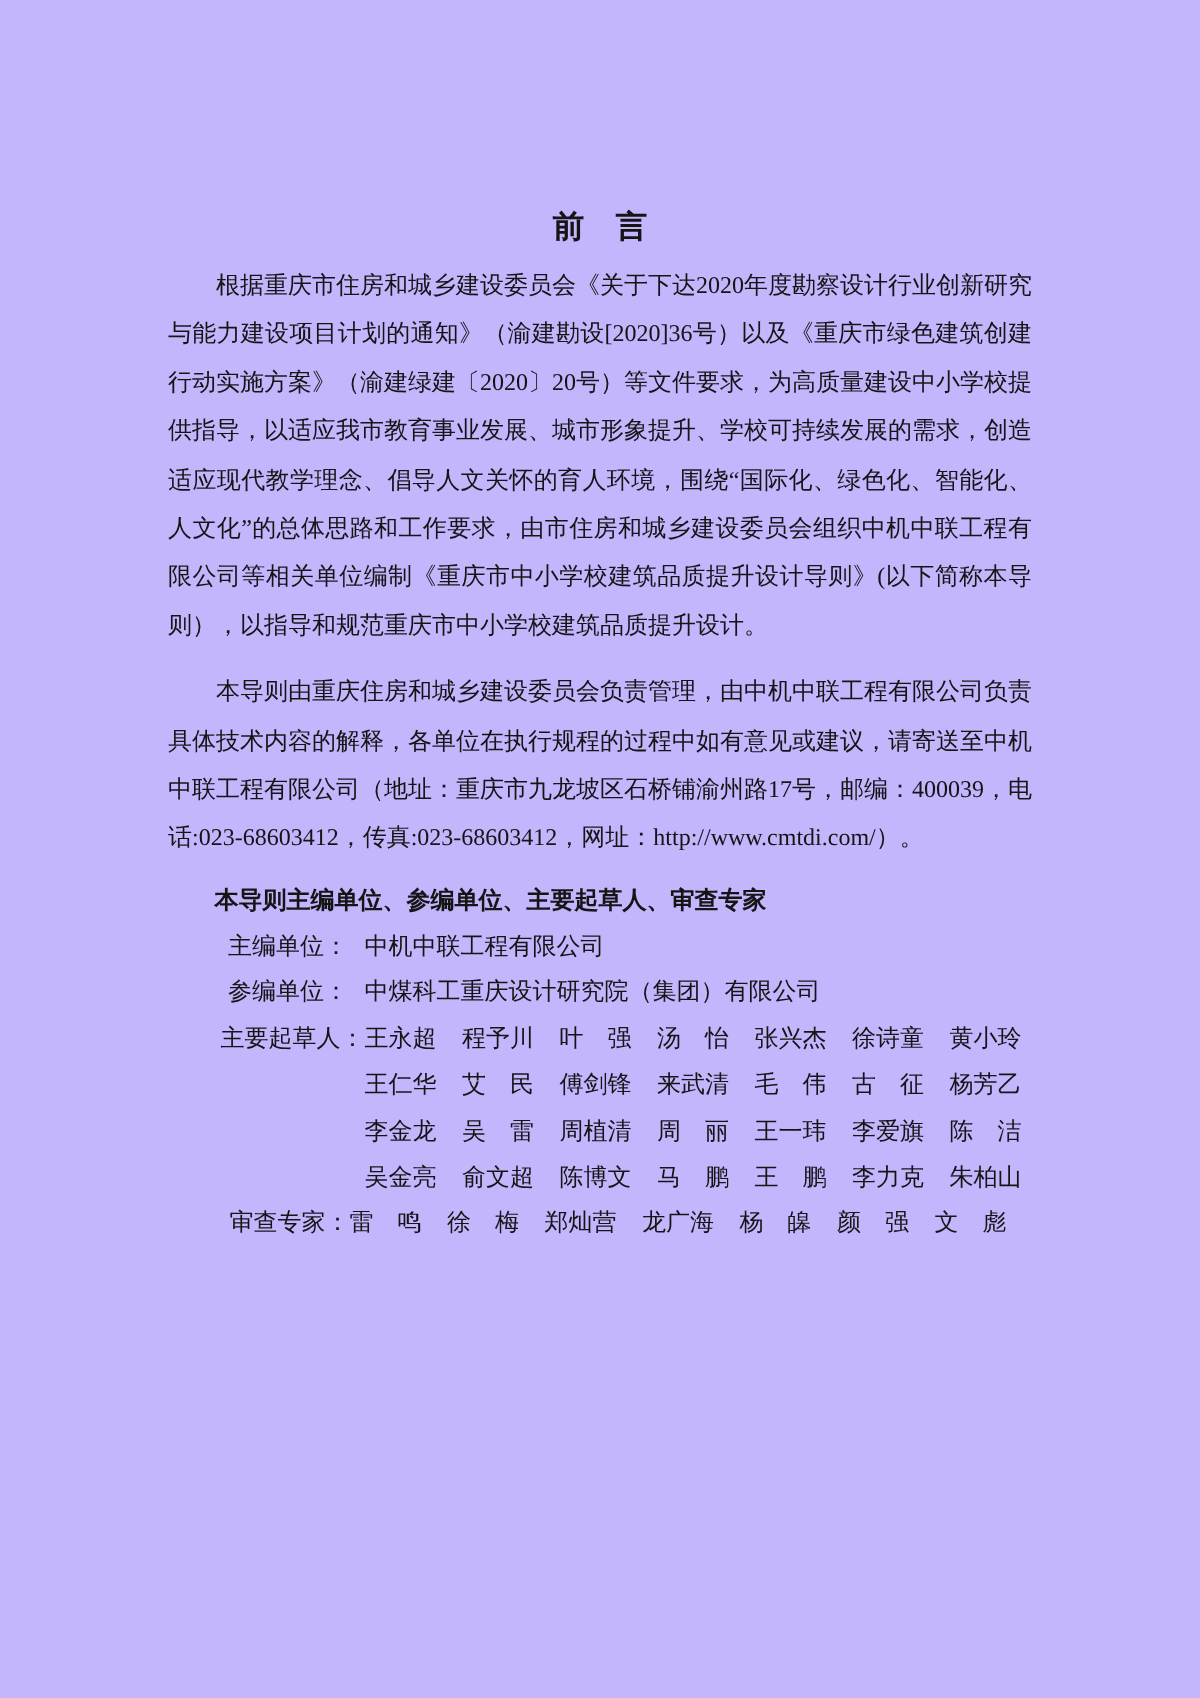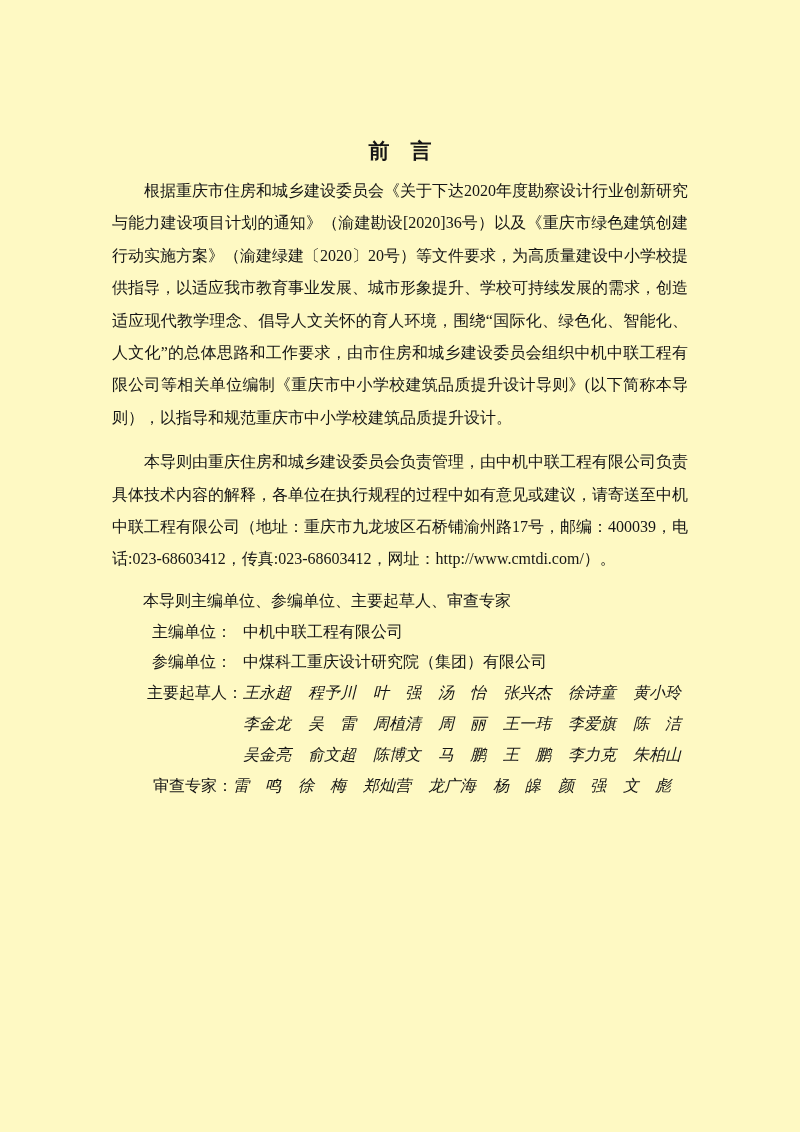--- a/index.html
+++ b/index.html
@@ -5,21 +5,21 @@
   html, body {
     margin: 0;
     padding: 0;
     background: #ffffff;
   }
   .page {
     position: relative;
     width: 800px;
     height: 1132px;
     box-sizing: border-box;
-    background: #fef9c3;
+    background: #c4b5fd;
     color: #151515;
     padding: 139px 100px 0 100px;
     font-family: "Liberation Serif", "DejaVu Serif", serif;
     font-size: 16px;
     overflow: hidden;
   }
   .doc-title {
     margin: 0 0 9px 0;
     font-size: 21px;
     line-height: 24px;
@@ -34,38 +34,38 @@
     text-align: justify;
     text-justify: inter-ideograph;
   }
   .editorial {
     margin-top: -2px;
     line-height: 30.8px;
   }
   .ed-intro {
     margin: 0;
     padding-left: 43px;
+    font-weight: bold;
   }
   .ed-row {
     white-space: nowrap;
   }
   .ed-row.unit-row  { padding-left: 52px; }
   .ed-row.drafters-row { padding-left: 47px; }
   .ed-row.cont-row  { padding-left: 143px; }
   .ed-row.reviewers-row { padding-left: 53px; }
   .ed-label {
     white-space: pre;
   }
   .ed-label.unit-label { margin-right: 11px; text-align: center; }
   .name-cell {
     display: inline-block;
     width: 48px;
     margin-right: 17px;
     white-space: pre;
-    font-style: italic;
   }
 </style>
 </head>
 <body>
 
 <div class="page">
 
   <h1 class="doc-title">前　言</h1>
 
   <div class="body-text">
@@ -83,20 +83,23 @@
 
     <div class="ed-row unit-row">
       <span class="ed-label unit-label">参编单位：</span><span>中煤科工重庆设计研究院（集团）有限公司</span>
     </div>
 
     <div class="ed-row drafters-row">
       <span class="ed-label">主要起草人：</span><span class="names"><span class="name-cell">王永超</span><span class="name-cell">程予川</span><span class="name-cell">叶　强</span><span class="name-cell">汤　怡</span><span class="name-cell">张兴杰</span><span class="name-cell">徐诗童</span><span class="name-cell">黄小玲</span></span>
     </div>
 
     <div class="ed-row cont-row">
+      <span class="names"><span class="name-cell">王仁华</span><span class="name-cell">艾　民</span><span class="name-cell">傅剑锋</span><span class="name-cell">来武清</span><span class="name-cell">毛　伟</span><span class="name-cell">古　征</span><span class="name-cell">杨芳乙</span></span>
+    </div>
+    <div class="ed-row cont-row">
       <span class="names"><span class="name-cell">李金龙</span><span class="name-cell">吴　雷</span><span class="name-cell">周植清</span><span class="name-cell">周　丽</span><span class="name-cell">王一玮</span><span class="name-cell">李爱旗</span><span class="name-cell">陈　洁</span></span>
     </div>
     <div class="ed-row cont-row">
       <span class="names"><span class="name-cell">吴金亮</span><span class="name-cell">俞文超</span><span class="name-cell">陈博文</span><span class="name-cell">马　鹏</span><span class="name-cell">王　鹏</span><span class="name-cell">李力克</span><span class="name-cell">朱柏山</span></span>
     </div>
 
     <div class="ed-row reviewers-row">
       <span class="ed-label">审查专家：</span><span class="names"><span class="name-cell">雷　鸣</span><span class="name-cell">徐　梅</span><span class="name-cell">郑灿营</span><span class="name-cell">龙广海</span><span class="name-cell">杨　皞</span><span class="name-cell">颜　强</span><span class="name-cell">文　彪</span></span>
     </div>
 

